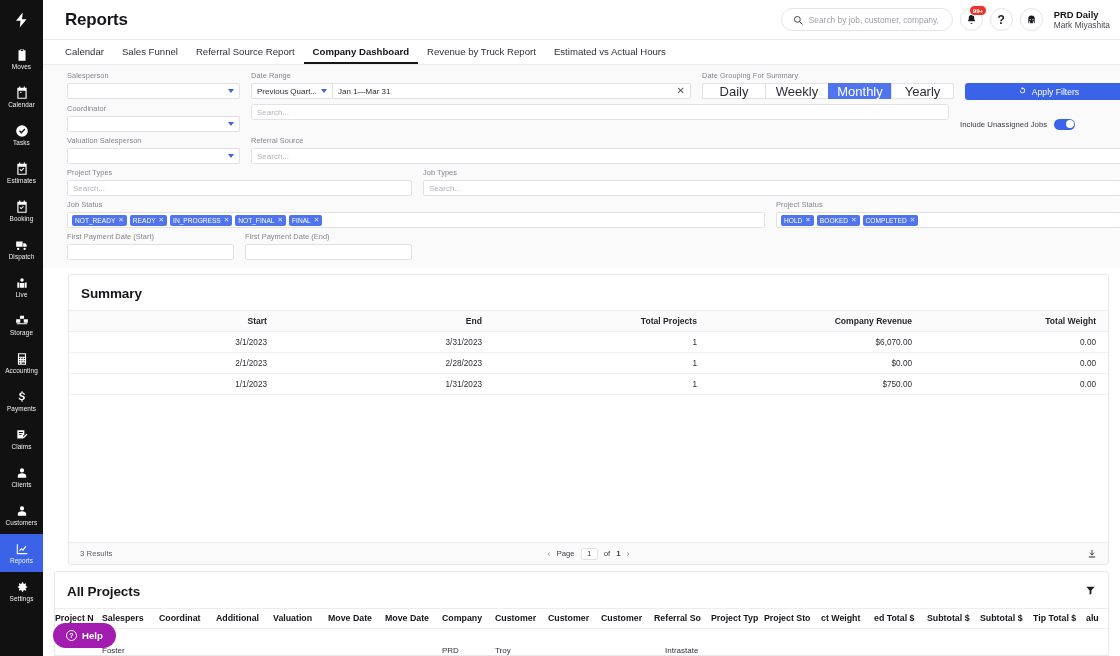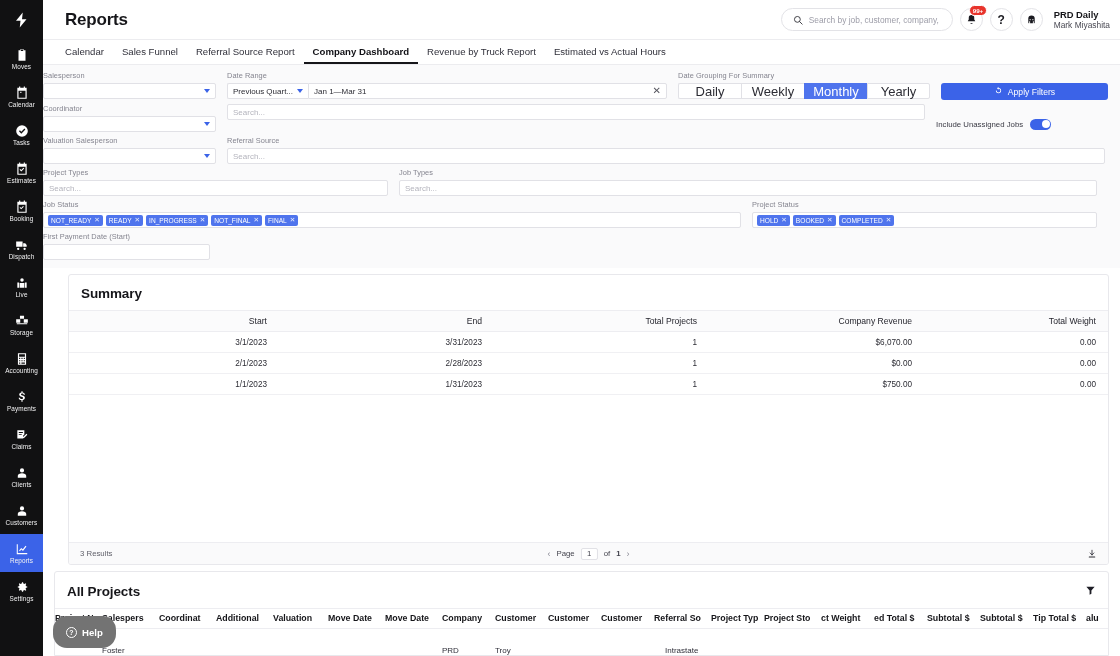--- a/index.html
+++ b/index.html
@@ -70,21 +70,21 @@
   }
   .tab {
     display: flex; align-items: center; padding: 0 9px;
     font-size: 9.6px; color: #30303a; cursor: pointer; white-space: nowrap;
     border-bottom: 2px solid transparent;
   }
   .tab:first-child { padding-left: 0; }
   .tab.active { font-weight: bold; color: #111116; border-bottom: 2px solid #16161a; }
 
   
-  .filters { background: #fafafb; padding: 6px 11px 8px 0; }
+  .filters { background: #fafafb; padding: 6px 11px 8px 24px; }
   .frow { display: flex; gap: 11px; }
   .fcol { display: flex; flex-direction: column; }
   .flabel { font-size: 7.4px; color: #84848f; margin-bottom: 3px; letter-spacing: .05px; }
   .fctl {
     height: 16px; border: 1px solid #e1e1e6; background: #fff; border-radius: 2px;
     display: flex; align-items: center; padding: 0 5px; font-size: 8px; color: #2c2c34;
   }
   .fctl.select { justify-content: flex-end; cursor: pointer; }
   .caret { width: 0; height: 0; border-left: 3px solid transparent; border-right: 3px solid transparent; border-top: 4px solid #3b63e8; }
   .fctl .ph { color: #b4b4bd; font-size: 8px; }
@@ -141,21 +141,21 @@
 
   
   .card {
     margin: 6px 11px 0 25px; border: 1px solid #e8e8ec; border-radius: 3px;
     background: #fff; display: flex; flex-direction: column; flex: 1; min-height: 0; overflow: hidden;
   }
   .card-head { padding: 11px 12px 9px 12px; }
   .card-title { font-size: 13.5px; font-weight: bold; color: #16161a; letter-spacing: -.1px; }
   table.summary { width: 100%; border-collapse: collapse; }
   table.summary th {
-    font-size: 8.6px; font-weight: normal; color: #26262e; text-align: right;
+    font-size: 8.6px; font-weight: bold; color: #26262e; text-align: right;
     padding: 5px 12px 5px 0; background: #fbfbfc;
     border-top: 1px solid #ededf1; border-bottom: 1px solid #ededf1;
   }
   table.summary td {
     font-size: 8.2px; color: #2c2c34; text-align: right;
     padding: 5.5px 12px 5.5px 0; border-bottom: 1px solid #f0f0f3;
   }
   .col-start { width: 210px; }
   .col-end { width: 215px; }
   .col-proj { width: 215px; }
@@ -185,22 +185,22 @@
   .pj-th {
     font-size: 8.8px; font-weight: bold; color: #16161a; padding: 4px 0 5px 0;
     white-space: nowrap; overflow: hidden; text-overflow: clip; min-width: 0;
     flex: 0 0 auto; box-sizing: border-box; padding-right: 6px;
   }
   .pj-body-row { display: flex; height: 26px; align-items: flex-end; }
   .pj-td { font-size: 8px; color: #30303a; white-space: nowrap; overflow: hidden; flex: 0 0 auto; padding-right: 6px; }
 
   
   .help-btn {
-    position: absolute; left: 53px; bottom: 8px; background: #737373; color: #fff;
-    border-radius: 14px; height: 32px; padding: 0 13px; display: flex;
+    position: absolute; left: 53px; bottom: 8px; background: #a21caf; color: #fff;
+    border-radius: 14px; height: 25px; padding: 0 13px; display: flex;
     align-items: center; gap: 5px; font-size: 9.6px; font-weight: bold; cursor: pointer; z-index: 10;
   }
   .help-btn .qc {
     width: 11px; height: 11px; border-radius: 50%; border: 1.2px solid #fff;
     display: flex; align-items: center; justify-content: center; font-size: 7px; font-weight: bold;
   }
 </style>
 </head>
 <body>
 
@@ -519,20 +519,24 @@
                 <span>COMPLETED</span>
                 <span class="chip-x">✕</span>
               </span>
             </div>
         </div>
       </div>
 
       <div class="frow" style="margin-top:4px">
         <div class="fcol">
           <div class="flabel">First Payment Date (Start)</div>
+          <div class="fctl w170"></div>
+        </div>
+        <div class="fcol">
+          <div class="flabel">First Payment Date (End)</div>
           <div class="fctl w170"></div>
         </div>
       </div>
     </section>
 
     <section class="card">
       <div class="card-head">
         <div class="card-title">Summary</div>
       </div>
       <table class="summary">

